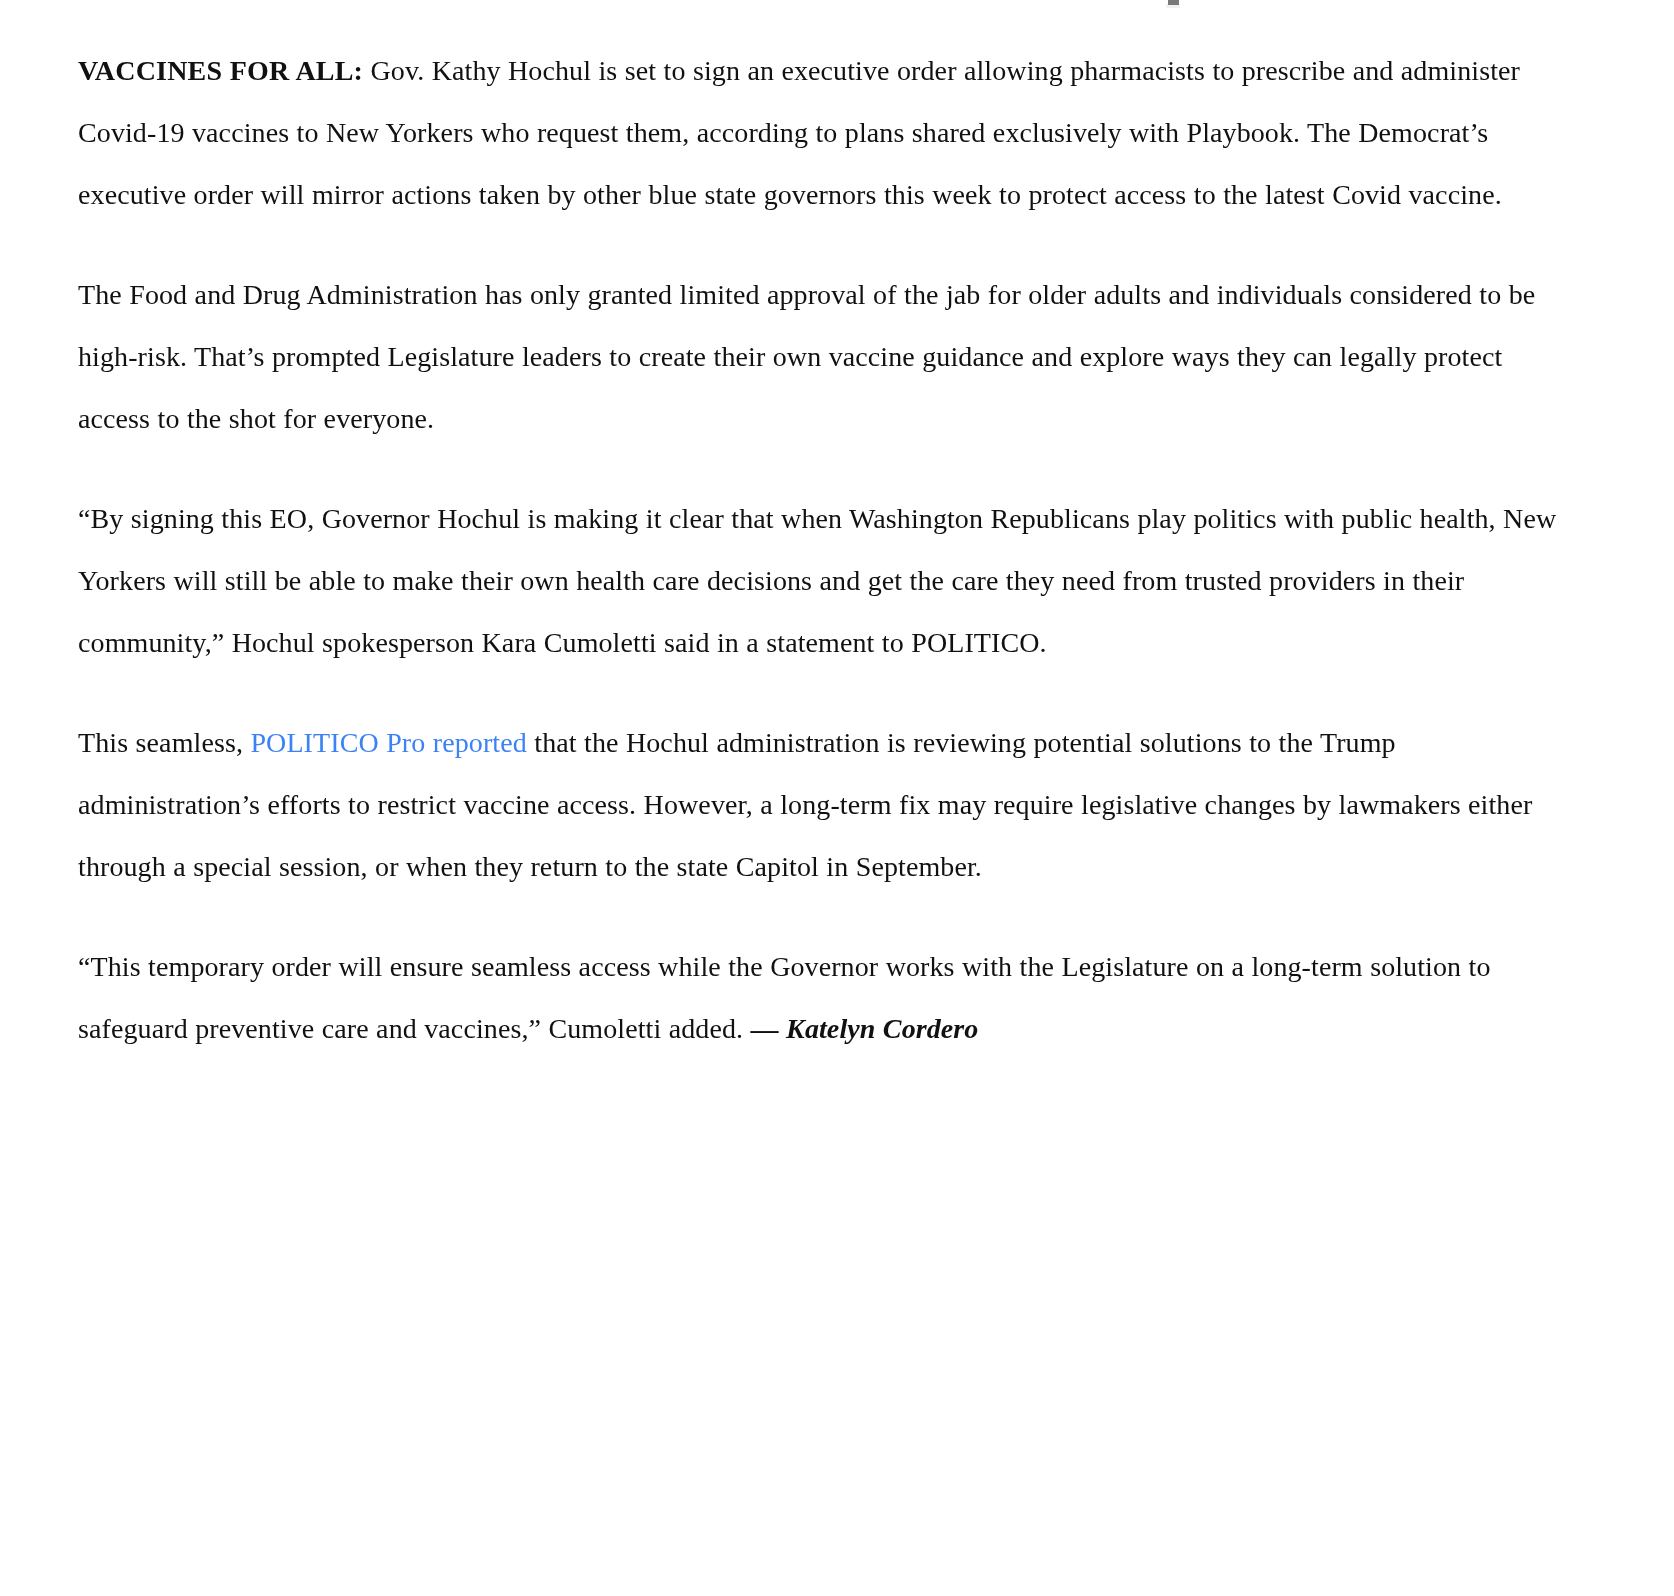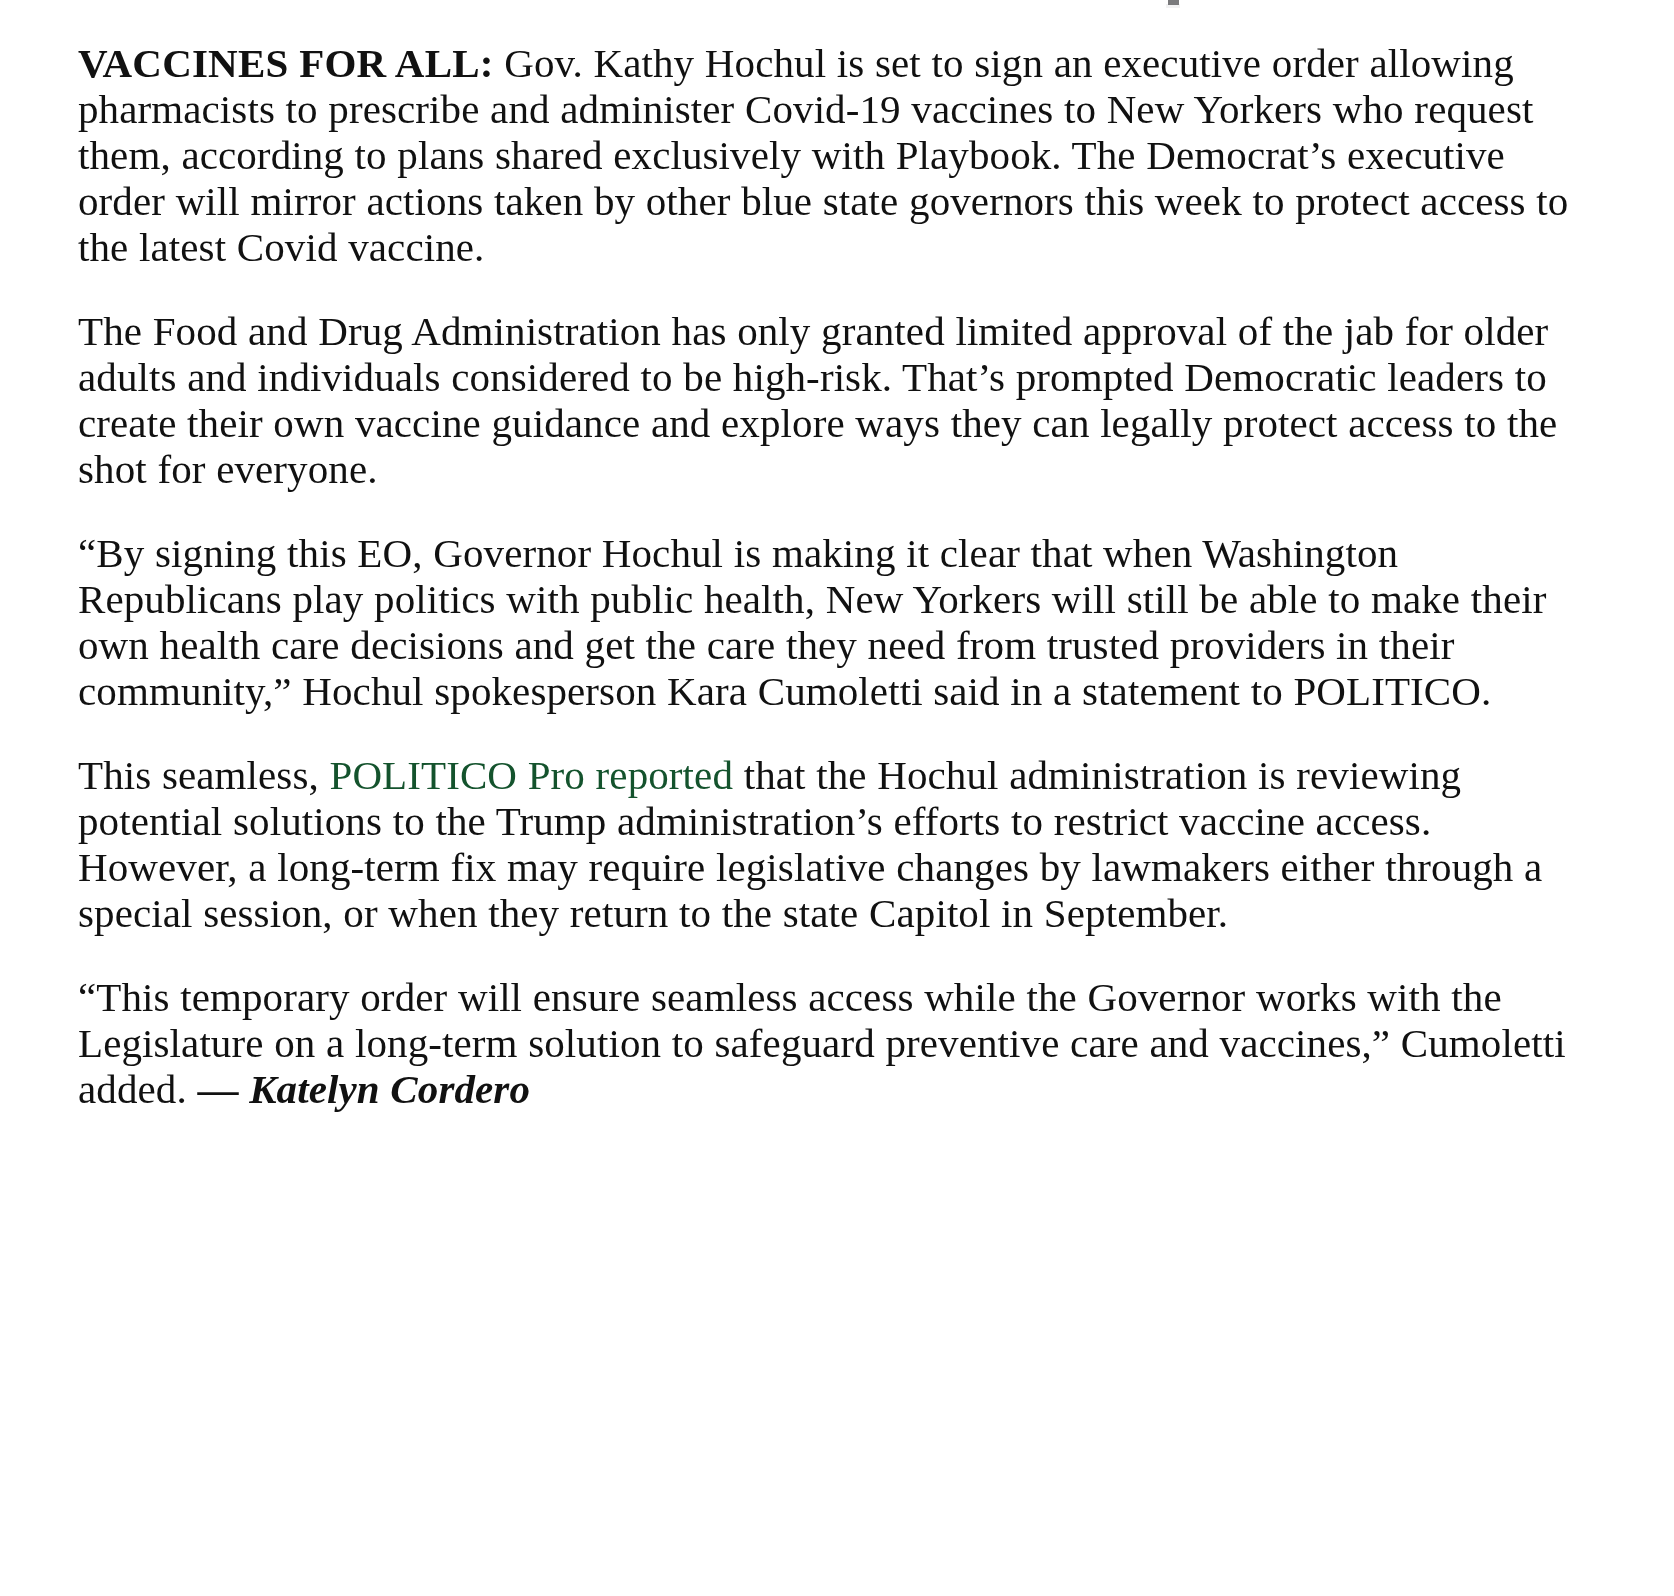--- a/index.html
+++ b/index.html
@@ -41,43 +41,43 @@
     position: absolute;
     top: 4px;
     left: 1166px;
     width: 14px;
     height: 4px;
     background: #f2f2f3;
   }
 
   p.para {
     margin: 0 0 38px 0;
-    font-size: 41px;
-    line-height: 46px;
+    font-size: 28px;
+    line-height: 62px;
     letter-spacing: 0.1px;
     word-spacing: 0.3px;
     text-align: left;
   }
 
   p.para:first-of-type {
     padding-top: 40px;
   }
 
   p.para:last-of-type {
     margin-bottom: 8px;
   }
 
   .lede {
     font-weight: 700;
     letter-spacing: 0.2px;
   }
 
   a.inline-link,
   .inline-link {
-    color: #14532d;
+    color: #3b82f6;
     text-decoration: none;
     cursor: pointer;
   }
 
   .byline {
     font-weight: 700;
     font-style: italic;
   }
 
   .dash {
@@ -89,21 +89,21 @@
 
 <div id="article">
 
   <div class="clip-fragment-shadow"></div>
   <div class="clip-fragment"></div>
 
   <p class="para">
     <span class="lede">VACCINES FOR ALL:</span><span> Gov. Kathy Hochul is set to sign an executive order allowing pharmacists to prescribe and administer Covid-19 vaccines to New Yorkers who request them, according to plans shared exclusively with Playbook. The Democrat’s executive order will mirror actions taken by other blue state governors this week to protect access to the latest Covid vaccine.</span>
   </p>
 
-  <p class="para">The Food and Drug Administration has only granted limited approval of the jab for older adults and individuals considered to be high-risk. That’s prompted Democratic leaders to create their own vaccine guidance and explore ways they can legally protect access to the shot for everyone.</p>
+  <p class="para">The Food and Drug Administration has only granted limited approval of the jab for older adults and individuals considered to be high-risk. That’s prompted Legislature leaders to create their own vaccine guidance and explore ways they can legally protect access to the shot for everyone.</p>
 
   <p class="para">“By signing this EO, Governor Hochul is making it clear that when Washington Republicans play politics with public health, New Yorkers will still be able to make their own health care decisions and get the care they need from trusted providers in their community,” Hochul spokesperson Kara Cumoletti said in a statement to POLITICO.</p>
 
   <p class="para">
     <span>This seamless, </span><a class="inline-link" href="#">POLITICO Pro reported</a><span> that the Hochul administration is reviewing potential solutions to the Trump administration’s efforts to restrict vaccine access. However, a long-term fix may require legislative changes by lawmakers either through a special session, or when they return to the state Capitol in September.</span>
   </p>
 
   <p class="para">
     <span>“This temporary order will ensure seamless access while the Governor works with the Legislature on a long-term solution to safeguard preventive care and vaccines,” Cumoletti added. </span><span class="dash">— </span><span class="byline">Katelyn Cordero</span>
   </p>

